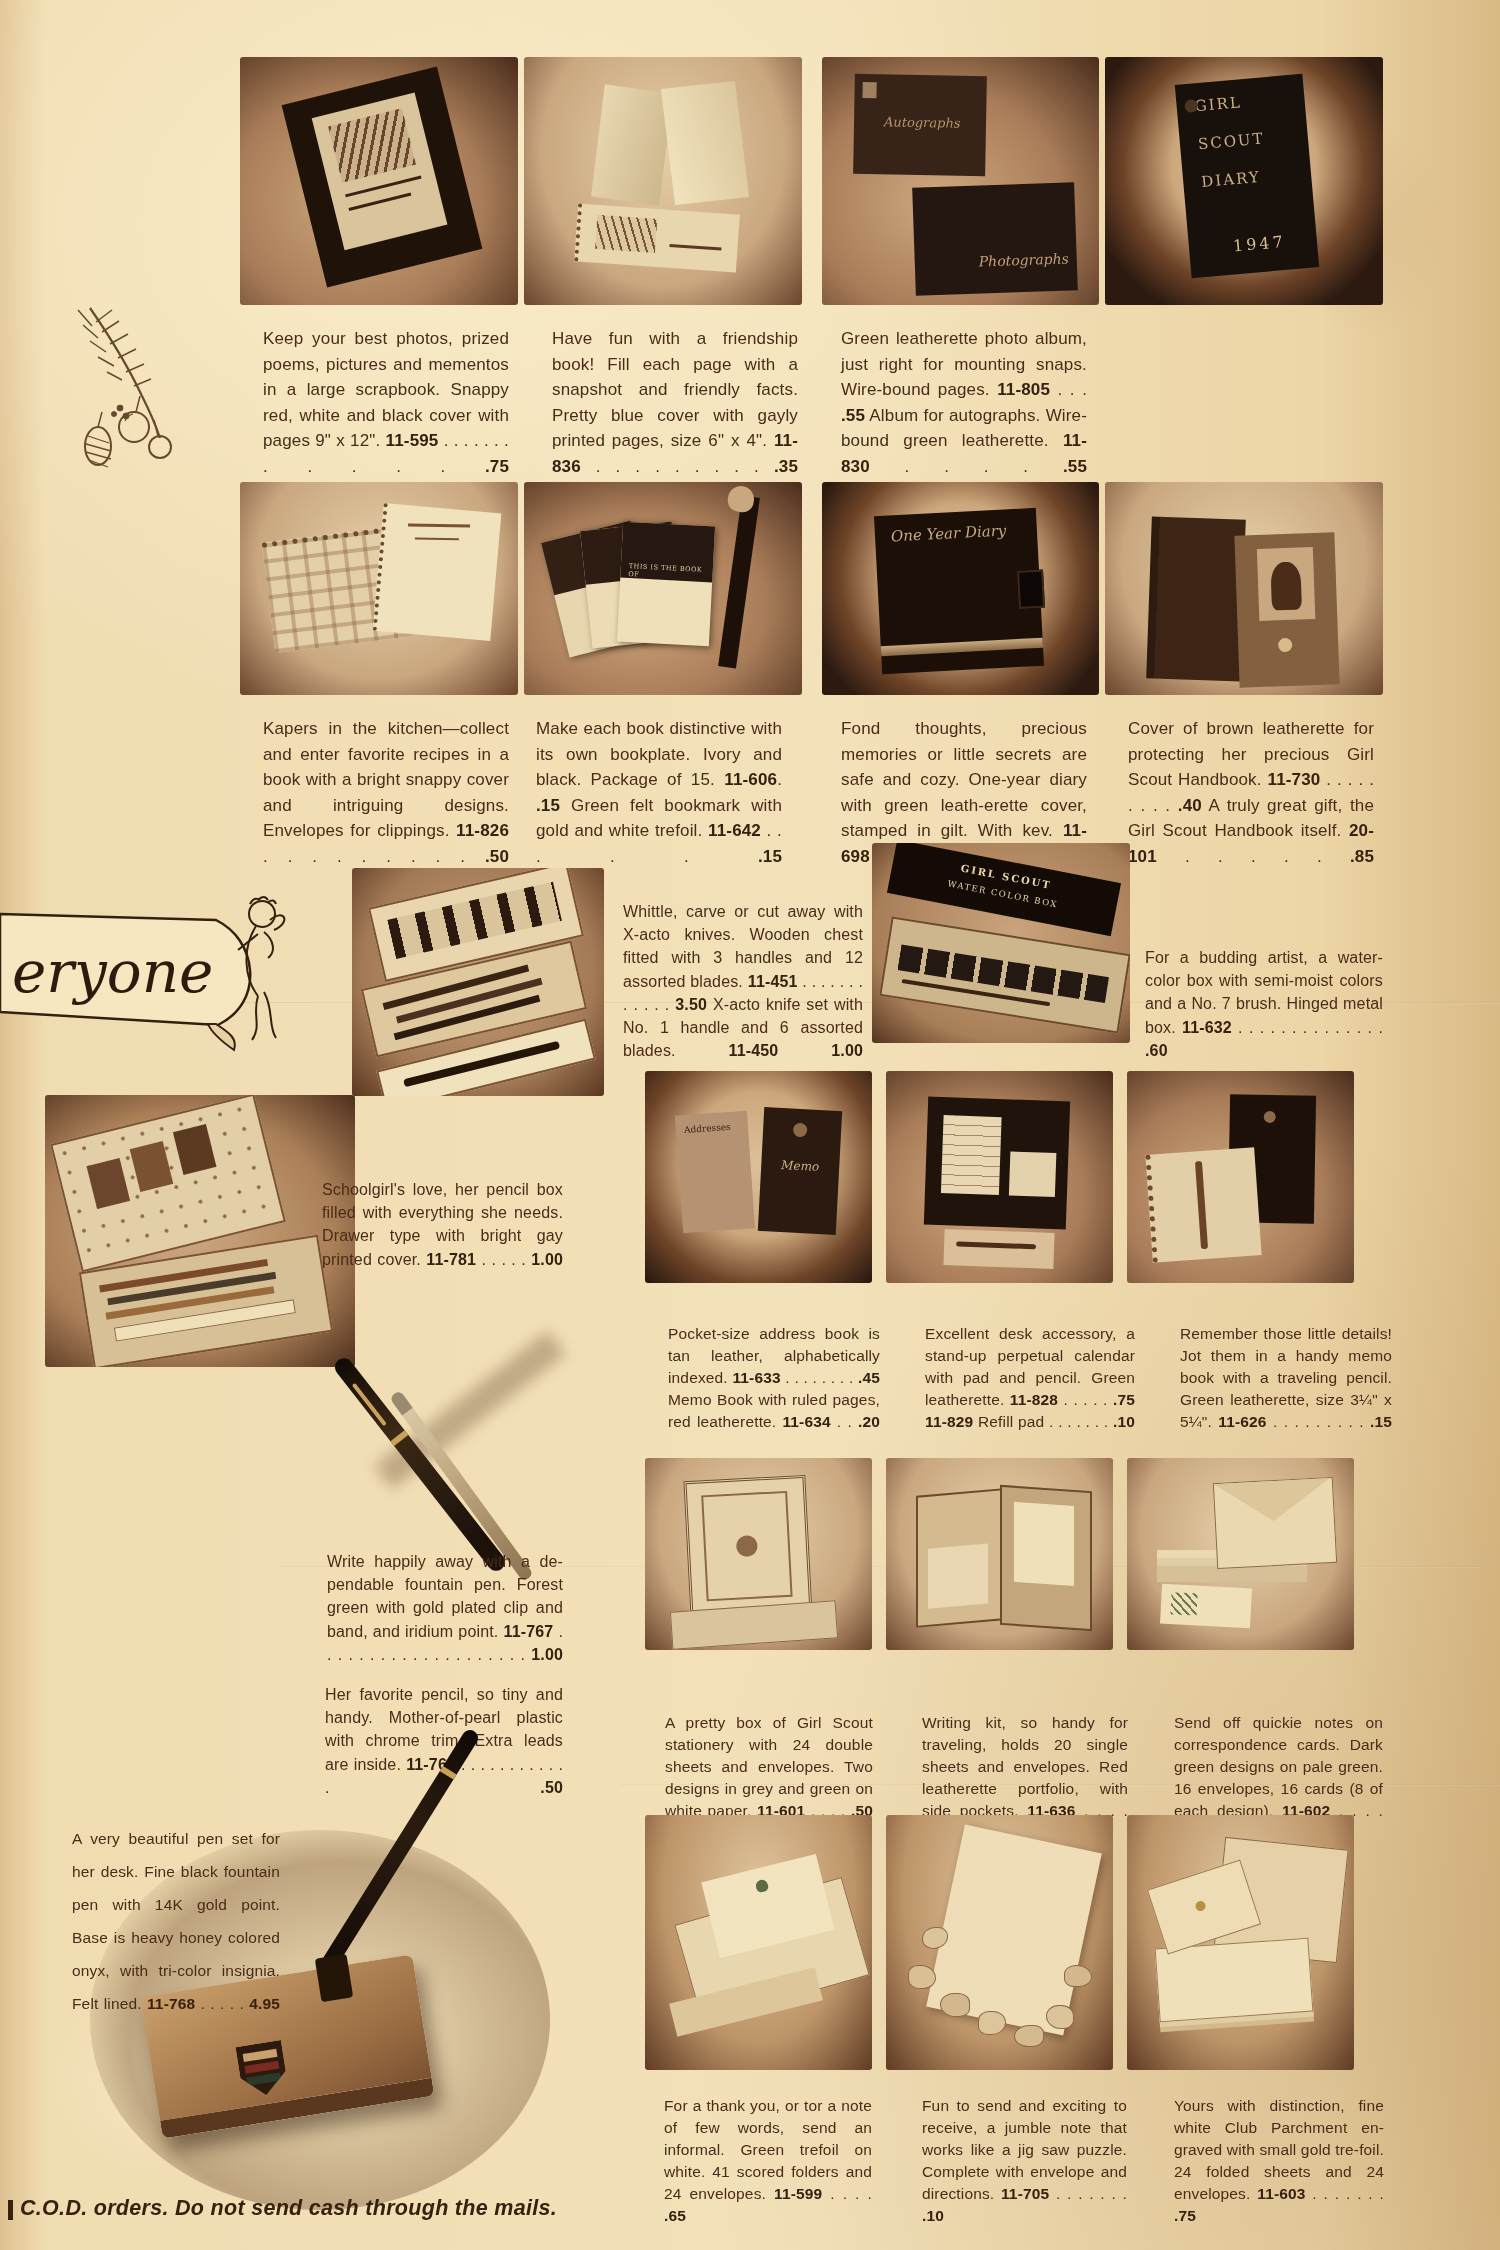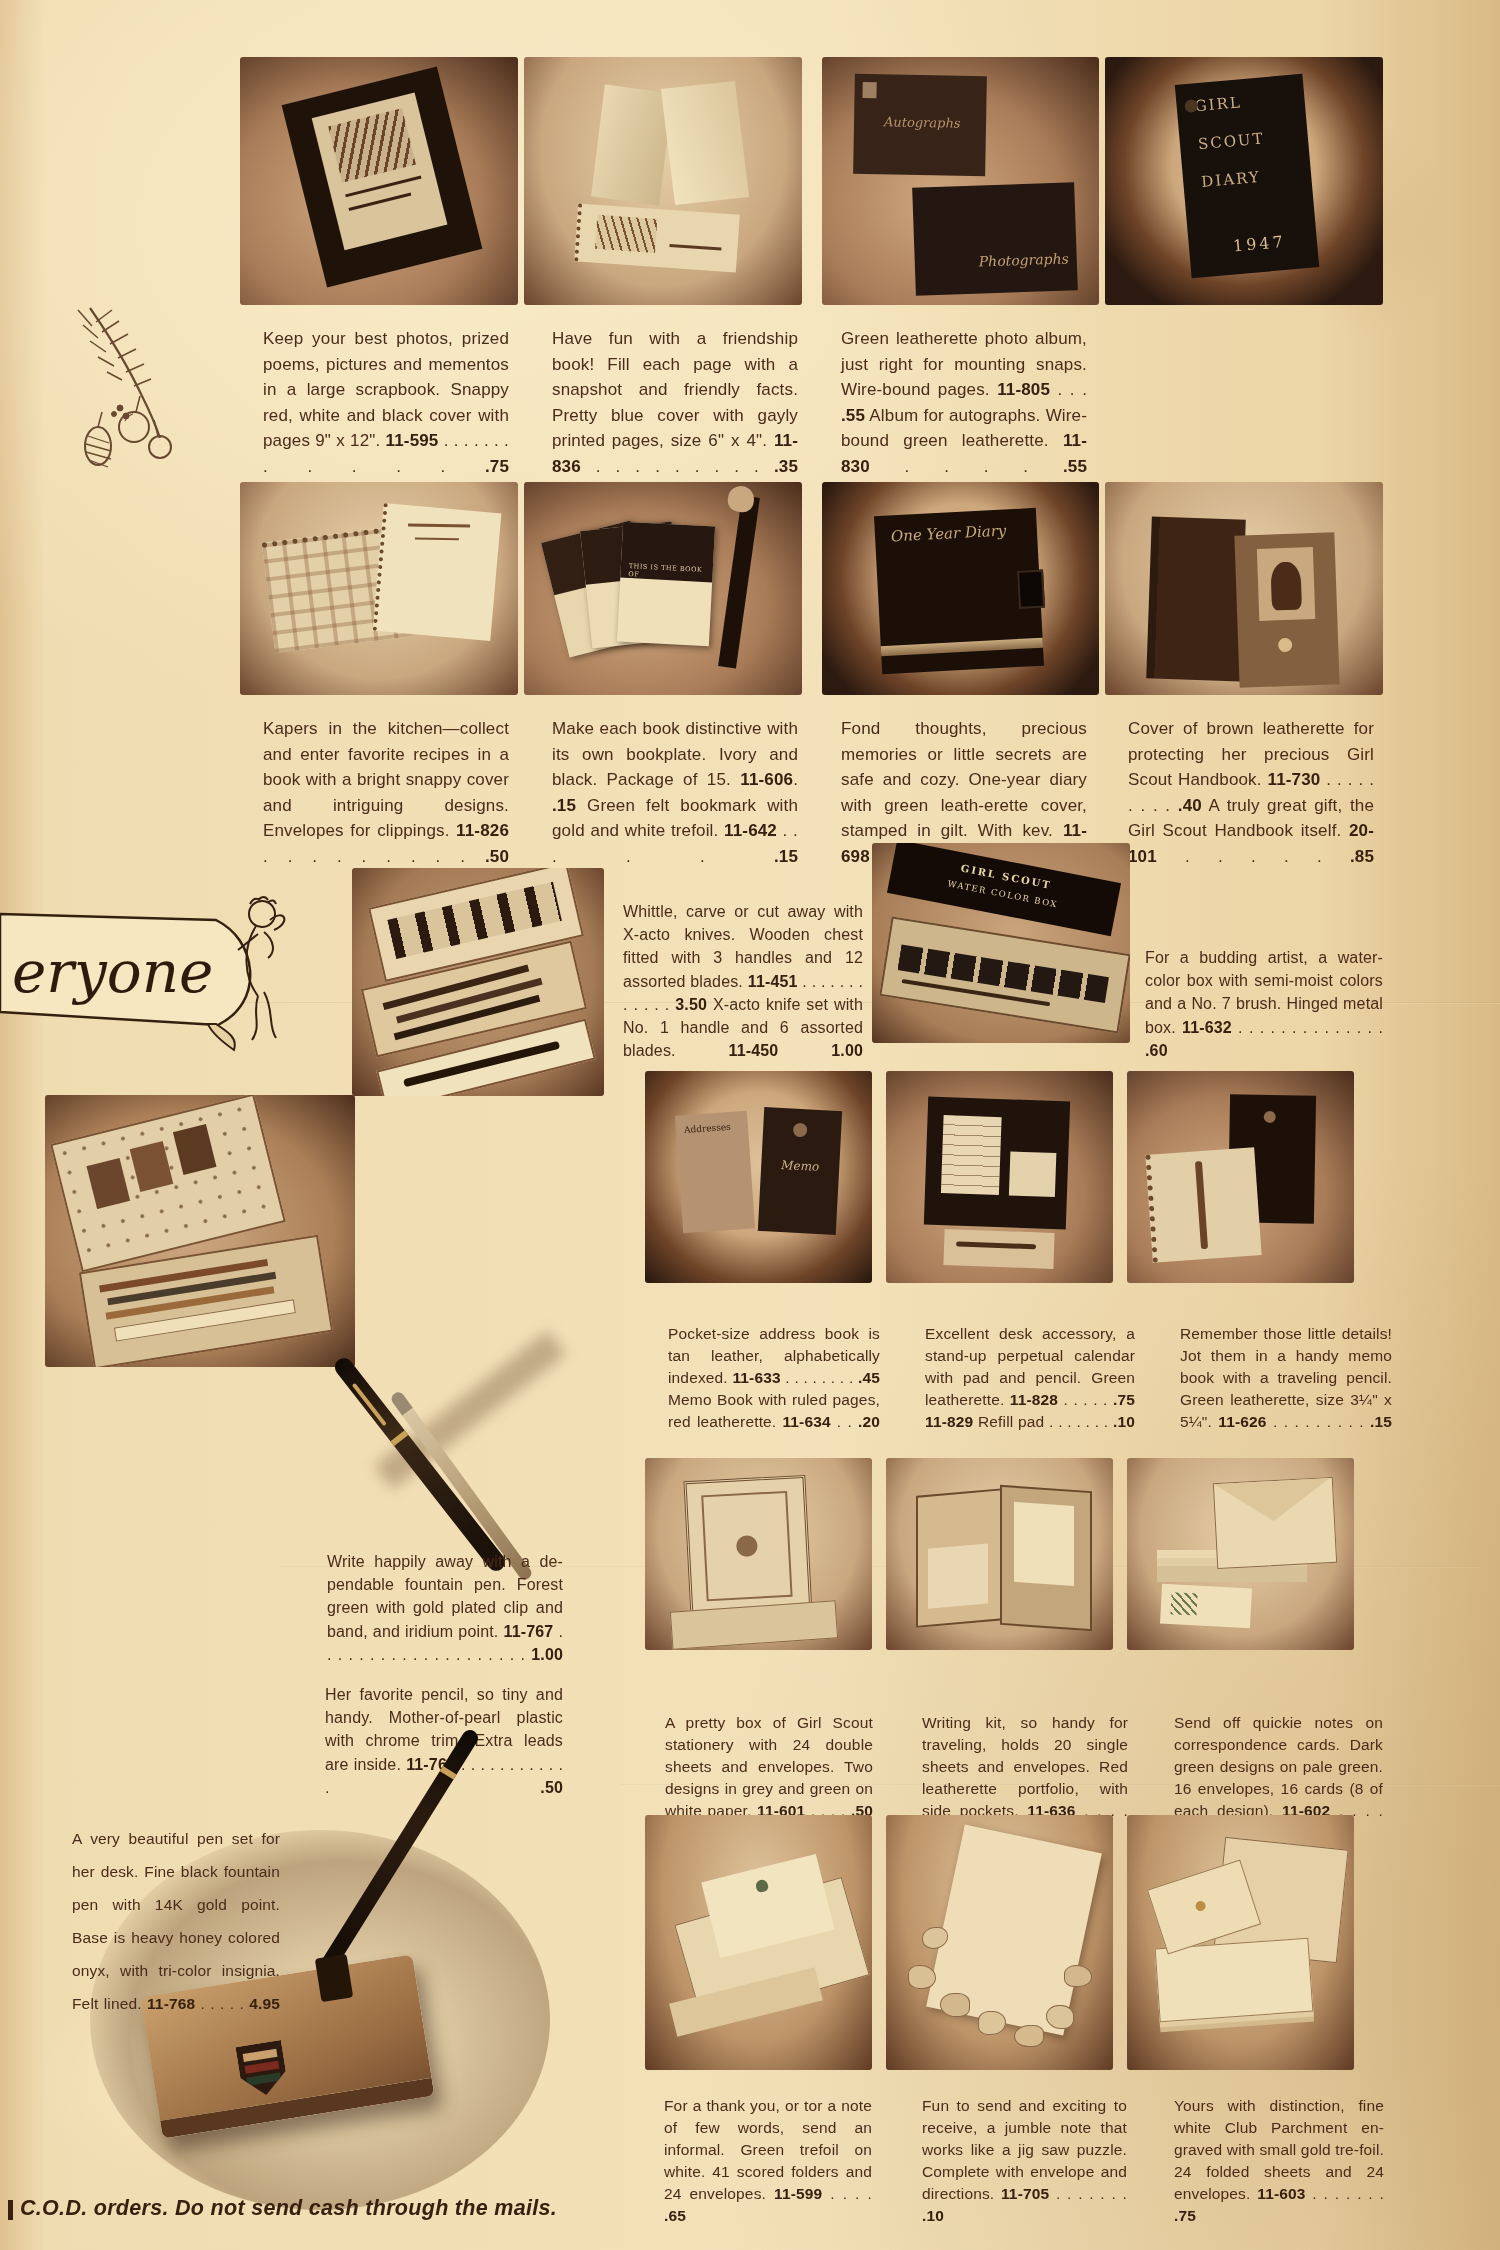--- a/index.html
+++ b/index.html
@@ -130,21 +130,21 @@
     <div class="bk" style="left:44px;top:36px;width:94px;height:162px;background:linear-gradient(90deg,#2e1b10 8px,#3d2415 8px);transform:rotate(2deg)"></div>
     <div class="bk" style="left:132px;top:52px;width:100px;height:152px;background:#83603f;transform:rotate(-2deg)">
       <div class="bk" style="left:22px;top:14px;width:56px;height:72px;background:#c9a87f">
         <div class="bk" style="left:13px;top:14px;width:30px;height:48px;border-radius:45% 45% 20% 20%;background:#4a2c18"></div>
       </div>
       <div class="bk" style="left:40px;top:104px;width:14px;height:14px;border-radius:50%;background:#d9bb8a"></div>
     </div>
   </div>
 
   <div class="tb" style="left:263px;top:716px;width:246px"><span>Kapers in the kitchen—collect and enter favorite recipes in a book with a bright snappy cover and intriguing designs. Envelopes for clippings. </span><span class="b">11-826</span><span> . . . . . . . . . </span><span class="b">.50</span></div>
-  <div class="tb" style="left:552px;top:716px;width:246px"><span>Make each book distinctive with its own bookplate. Ivory and black. Package of 15. </span><span class="b">11-606</span><span>. </span><span class="b">.15</span><span> Green felt bookmark with gold and white trefoil. </span><span class="b">11-642</span><span> . . . . . </span><span class="b">.15</span></div>
+  <div class="tb" style="left:536px;top:716px;width:246px"><span>Make each book distinctive with its own bookplate. Ivory and black. Package of 15. </span><span class="b">11-606</span><span>. </span><span class="b">.15</span><span> Green felt bookmark with gold and white trefoil. </span><span class="b">11-642</span><span> . . . . . </span><span class="b">.15</span></div>
   <div class="tb" style="left:841px;top:716px;width:246px"><span>Fond thoughts, precious memories or little secrets are safe and cozy. One-year diary with green leath-erette cover, stamped in gilt. With kev. </span><span class="b">11-698</span><span> . . . . . . . . . </span><span class="b">1.00</span></div>
   <div class="tb" style="left:1128px;top:716px;width:246px"><span>Cover of brown leatherette for protecting her precious Girl Scout Handbook. </span><span class="b">11-730</span><span> . . . . . . . . . </span><span class="b">.40</span><span> A truly great gift, the Girl Scout Handbook itself. </span><span class="b">20-101</span><span> . . . . . </span><span class="b">.85</span></div>
 
   <svg width="300" height="215" viewBox="0 0 300 215" style="position:absolute;left:0;top:862px">
     <path d="M0 52 L0 150 L218 163 C240 152 252 132 250 108 C248 86 236 68 216 58 Z" fill="#f6e7c0" stroke="#33200f" stroke-width="2.5"></path>
     <path d="M216 162 C228 170 238 176 234 188 C224 181 212 172 208 162 Z" fill="#e7d0a2" stroke="#33200f" stroke-width="2"></path>
     <text x="12" y="130" font-family="DejaVu Serif, serif" font-style="italic" font-size="58" fill="#2e1b0d">eryone</text>
     <g fill="none" stroke="#33200f" stroke-width="2">
       <circle cx="262" cy="52" r="13"></circle>
       <path d="M250 42 q4 -8 10 -4 M258 38 q6 -6 10 0 M268 40 q6 -4 8 2"></path>
@@ -191,20 +191,21 @@
       <div class="bk" style="left:120px;top:16px;width:34px;height:44px;background:#5c3a22"></div>
     </div>
     <div class="bk" style="left:40px;top:158px;width:238px;height:94px;background:#d8c096;border:2px solid #7a5234;transform:rotate(-9deg)">
       <div class="bk" style="left:16px;top:14px;width:170px;height:7px;background:#7a4a2a"></div>
       <div class="bk" style="left:22px;top:28px;width:170px;height:7px;background:#4a3c2a"></div>
       <div class="bk" style="left:18px;top:42px;width:170px;height:7px;background:#9a6a3a"></div>
       <div class="bk" style="left:24px;top:58px;width:180px;height:12px;background:#efe0ba;border:1px solid #8a6848"></div>
     </div>
   </div>
 
+  <div class="tb tbm" style="left:322px;top:1178px;width:241px"><span>Schoolgirl's love, her pencil box filled with everything she needs. Drawer type with bright gay printed cover. </span><span class="b">11-781</span><span> . . . . . </span><span class="b">1.00</span></div>
 
   <div class="ph bgSpot" style="left:645px;top:1071px;width:227px;height:212px">
     <div class="bk" style="left:34px;top:42px;width:72px;height:118px;background:#b59271;transform:rotate(-4deg)">
       <span class="cap" style="left:8px;top:10px;font-size:9px;color:#3a2515">Addresses</span>
     </div>
     <div class="bk" style="left:116px;top:38px;width:78px;height:124px;background:#2a1a10;transform:rotate(3deg)">
       <span class="cap" style="left:20px;top:50px;font-style:italic;font-size:12px;color:#cdb088">Memo</span>
       <div class="bk" style="left:30px;top:14px;width:14px;height:14px;border-radius:50%;background:#8a6a48"></div>
     </div>
   </div>

